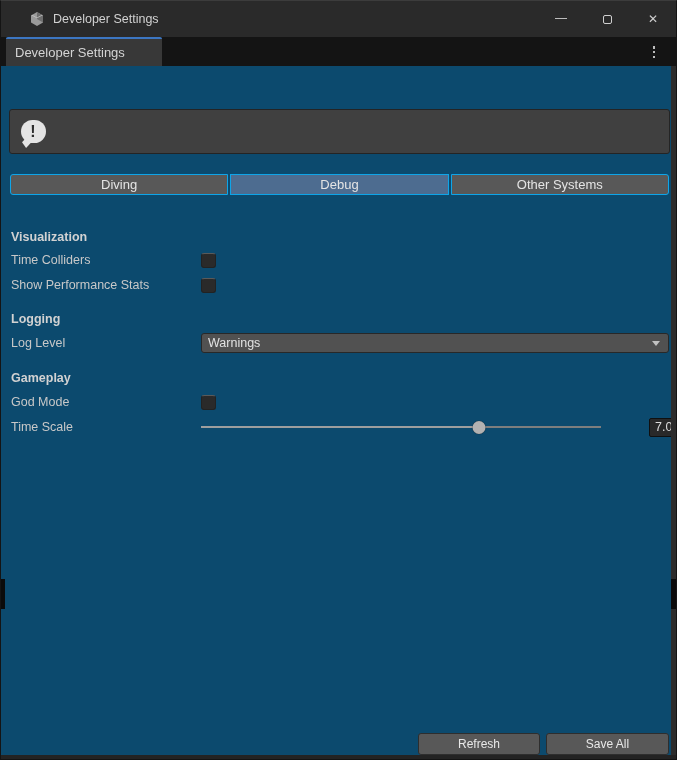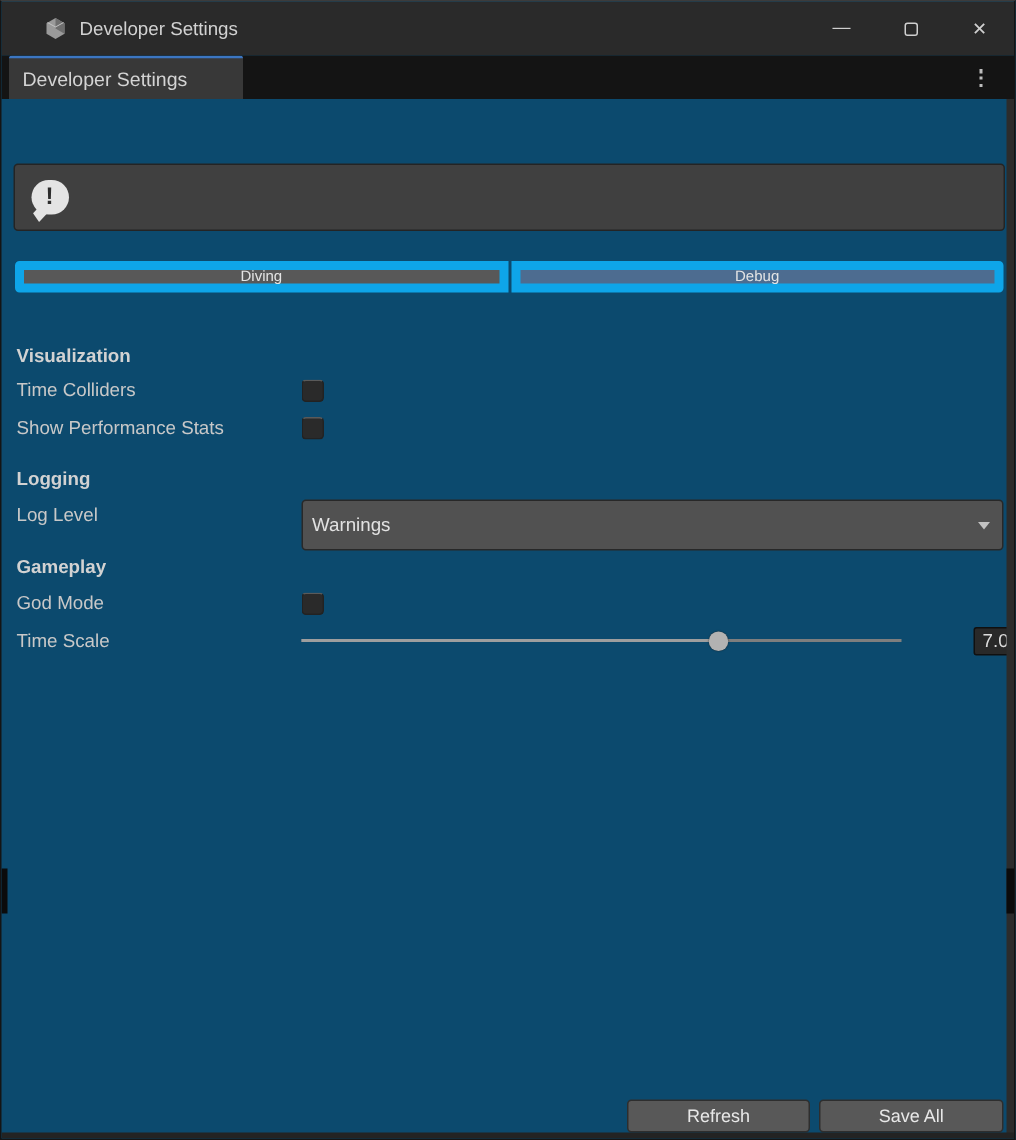--- a/index.html
+++ b/index.html
@@ -38,31 +38,31 @@
              display:flex; align-items:center; }
   .helpbox-iconwrap { width:46px; display:flex; align-items:center; justify-content:center; flex:0 0 46px; }
   .info-bubble { position:relative; width:25px; height:23px; background:#e4e4e4; border-radius:12px;
                  display:flex; align-items:center; justify-content:center;
                  color:#2d2d2d; font-weight:bold; font-size:16px; }
   .info-bubble::after { content:""; position:absolute; left:2px; bottom:-3px; width:7px; height:7px;
                         background:#e4e4e4; transform:rotate(55deg) skewX(12deg); }
   .helpbox-text { flex:1; font-size:11.5px; line-height:14px; color:#c6c6c6; padding-right:14px; }
   
   .seg-toolbar { position:absolute; left:9px; top:173px; width:659px; height:21px; display:flex; gap:2px; }
-  .seg { flex:1; background:#585858; border:6px solid #0ea5e9; color:#e4e4e4; font-size:10px;
+  .seg { flex:1; background:#585858; border:1px solid #0ea5e9; color:#e4e4e4; font-size:13px;
          display:flex; align-items:center; justify-content:center; cursor:default; }
   .seg:first-child { border-radius:3px 0 0 3px; }
   .seg:last-child { border-radius:0 3px 3px 0; }
   .seg.selected { background:#4d6c90; }
   
   .section-title { position:absolute; left:10px; font-size:12.5px; font-weight:bold; color:#d2d2d2; }
   .row-label { position:absolute; left:10px; font-size:12.5px; color:#c8c8c8; }
   .checkbox { position:absolute; left:200px; width:15px; height:15px; background:#2a2a2a;
               border:1px solid #222; border-top-color:#5a5a5a; border-radius:3px; }
-  .dropdown { position:absolute; left:200px; top:332px; width:468px; height:34px;
+  .dropdown { position:absolute; left:200px; top:332px; width:468px; height:20px;
               background:#515151; border:1px solid #282828; border-radius:3px;
               display:flex; align-items:center; padding:0 8px 0 6px;
               font-size:12.5px; color:#e2e2e2; }
   .dropdown-caret { margin-left:auto; width:0; height:0;
                     border-left:4.5px solid transparent; border-right:4.5px solid transparent;
                     border-top:5px solid #c2c2c2; }
   .slider { position:absolute; left:200px; top:417px; width:400px; height:19px; }
   .slider-track { position:absolute; left:0; right:0; top:8px; height:2px; background:#7e7e7e; }
   .slider-fill { position:absolute; left:0; top:8px; height:2px; background:#9e9e9e; }
   .slider-thumb { position:absolute; top:3px; width:13px; height:13px; border-radius:50%;
@@ -127,20 +127,23 @@
     </div>
   </div>
 
   <div class="seg-toolbar">
     <div class="seg">
       <span>Diving</span>
     </div>
     <div class="seg selected">
       <span>Debug</span>
     </div>
+    <div class="seg">
+      <span>Other Systems</span>
+    </div>
   </div>
 
   <div class="section-title" style="top:229px">Visualization</div>
   <div class="row-label" style="top:252px">Time Colliders</div>
   <div class="checkbox" style="top:252px"></div>
   <div class="row-label" style="top:277px">Show Performance Stats</div>
   <div class="checkbox" style="top:277px"></div>
 
   <div class="section-title" style="top:311px">Logging</div>
   <div class="row-label" style="top:335px">Log Level</div>

